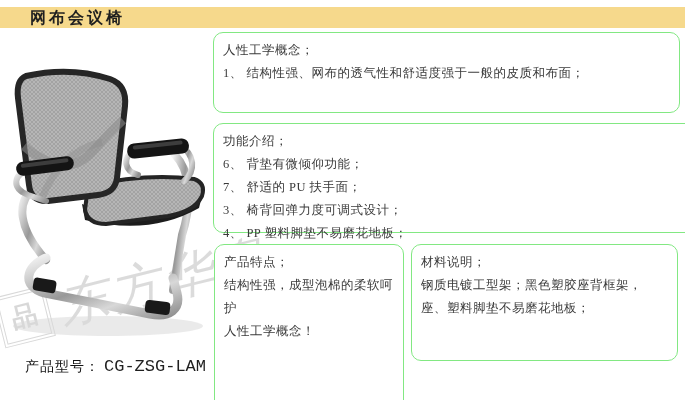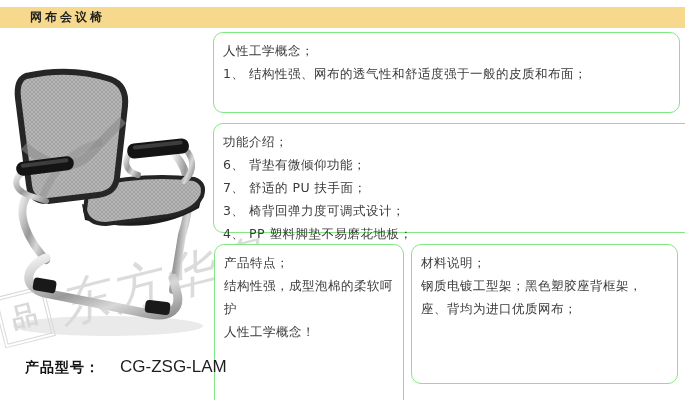--- a/index.html
+++ b/index.html
@@ -1,38 +1,38 @@
 <!DOCTYPE html>
 <html><head>
 <meta charset="utf-8">
 <style>
   html,body{margin:0;padding:0;background:#fff;}
   .page{position:relative;width:685px;height:400px;background:#ffffff;overflow:hidden;
         font-family:"DejaVu Sans","Liberation Sans",sans-serif;}
   .title-bar{position:absolute;left:0;top:7px;width:685px;height:21px;background:#f6d98c;}
-  .page-title{position:absolute;left:30px;top:0;line-height:21px;font-size:12px;font-weight:700;
+  .page-title{position:absolute;left:30px;top:0;line-height:21px;font-size:16px;font-weight:700;
         color:#1f1f1f;letter-spacing:3px;}
   .watermark{position:absolute;left:-6px;top:248px;width:340px;display:flex;align-items:center;
         gap:10px;transform:rotate(-14deg);opacity:.40;z-index:1;pointer-events:none;}
   .wm-logo{width:44px;height:44px;border:4px double #9f9f9f;color:#9f9f9f;font-size:26px;
         display:flex;align-items:center;justify-content:center;font-weight:700;}
   .wm-text{font-size:50px;color:#a8a8a8;letter-spacing:4px;font-style:italic;white-space:nowrap;}
   .chair-wrap{position:absolute;left:0;top:30px;width:215px;height:315px;z-index:2;}
   .info-box{position:absolute;background:#fff;border:1px solid #82e882;border-radius:10px;
-        padding:6px 8px 4px 9px;box-sizing:border-box;z-index:3;}
+        padding:6px 8px 4px 9px;box-sizing:border-box;z-index:3;font-family:Liberation Serif, serif;}
   .box-ergonomics{left:213px;top:32px;width:467px;height:81px;}
   .box-features{left:213px;top:123px;width:529px;height:110px;}
   .box-traits{left:214px;top:244px;width:190px;height:181px;}
-  .box-materials{left:411px;top:244px;width:267px;height:140px;}
+  .box-materials{left:411px;top:244px;width:267px;height:117px;}
   .box-header,.box-line{font-size:12.5px;line-height:23px;color:#3a3a3a;white-space:pre-wrap;
         letter-spacing:0.5px;}
   .model-row{position:absolute;left:25px;top:357px;z-index:3;display:flex;align-items:baseline;}
-  .model-label{font-size:14px;font-weight:700;color:#141414;letter-spacing:1px;}
-  .model-value{font-family:Liberation Sans, sans-serif;font-size:17px;
-        color:#1f1f1f;margin-left:20px;}
+  .model-label{font-size:14px;font-weight:400;color:#141414;letter-spacing:1px;}
+  .model-value{font-family:Liberation Mono, monospace;font-size:17px;
+        color:#1f1f1f;margin-left:4px;}
 </style>
 </head>
 <body>
 
 <div class="page">
 
   <div class="title-bar">
     <span class="page-title">网布会议椅</span>
   </div>
 
@@ -107,21 +107,21 @@
 
   <div class="info-box box-traits">
     <div class="box-header">产品特点；</div>
     <div class="box-line">结构性强，成型泡棉的柔软呵护</div>
     <div class="box-line">人性工学概念！</div>
   </div>
 
   <div class="info-box box-materials">
     <div class="box-header">材料说明；</div>
     <div class="box-line">钢质电镀工型架；黑色塑胶座背框架，</div>
-    <div class="box-line">座、背均为进口优质网布；</div>
+    <div class="box-line">座、塑料脚垫不易磨花地板；</div>
   </div>
 
   <div class="model-row">
     <span class="model-label">产品型号：</span>
     <span class="model-value">CG-ZSG-LAM</span>
   </div>
 
 </div>
 
 </body></html>

